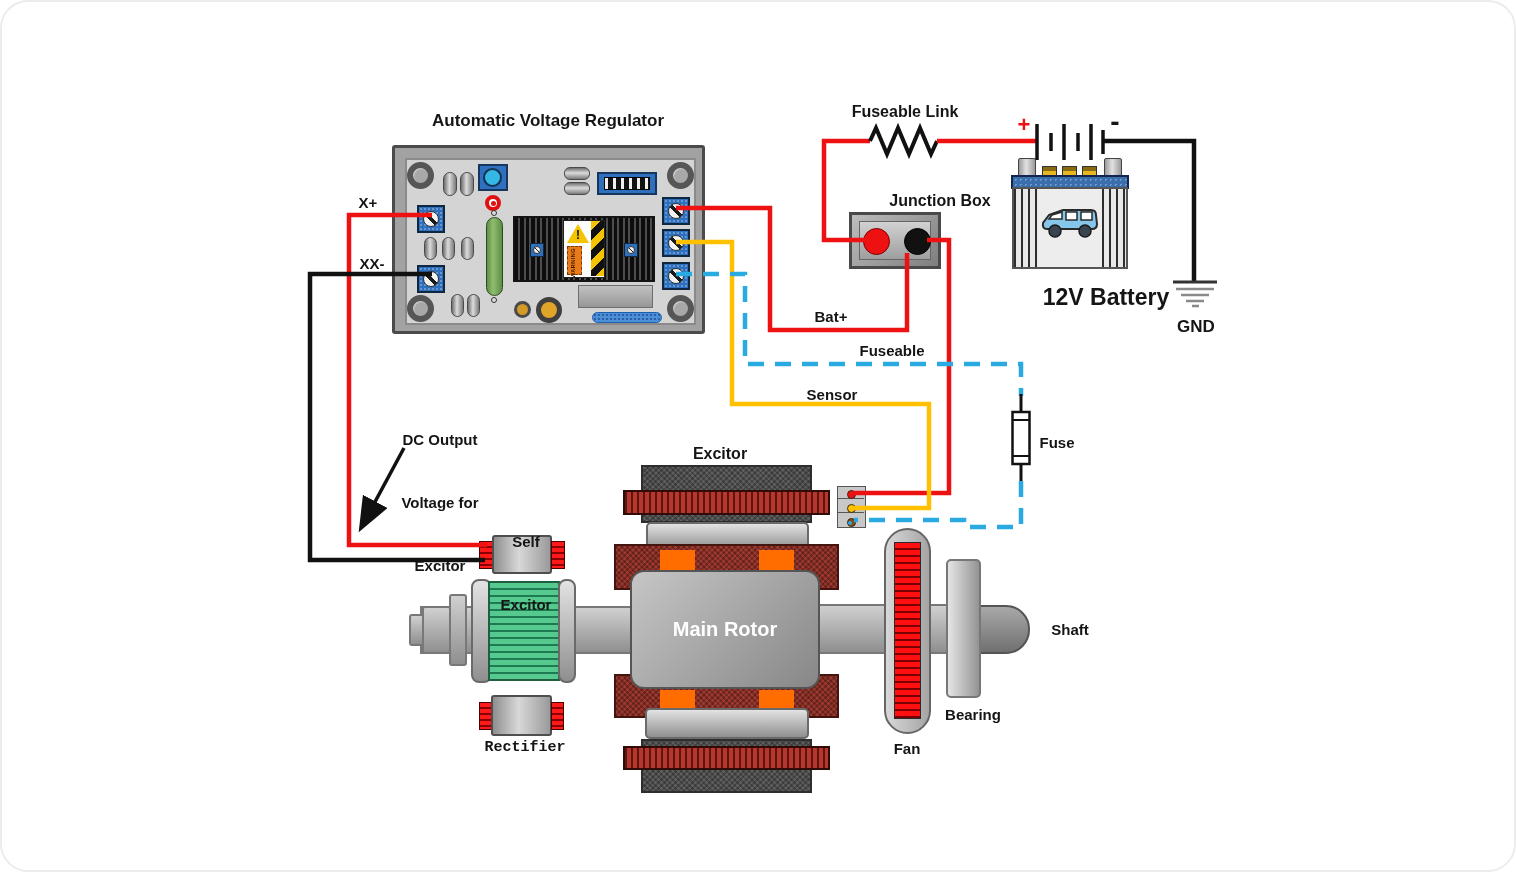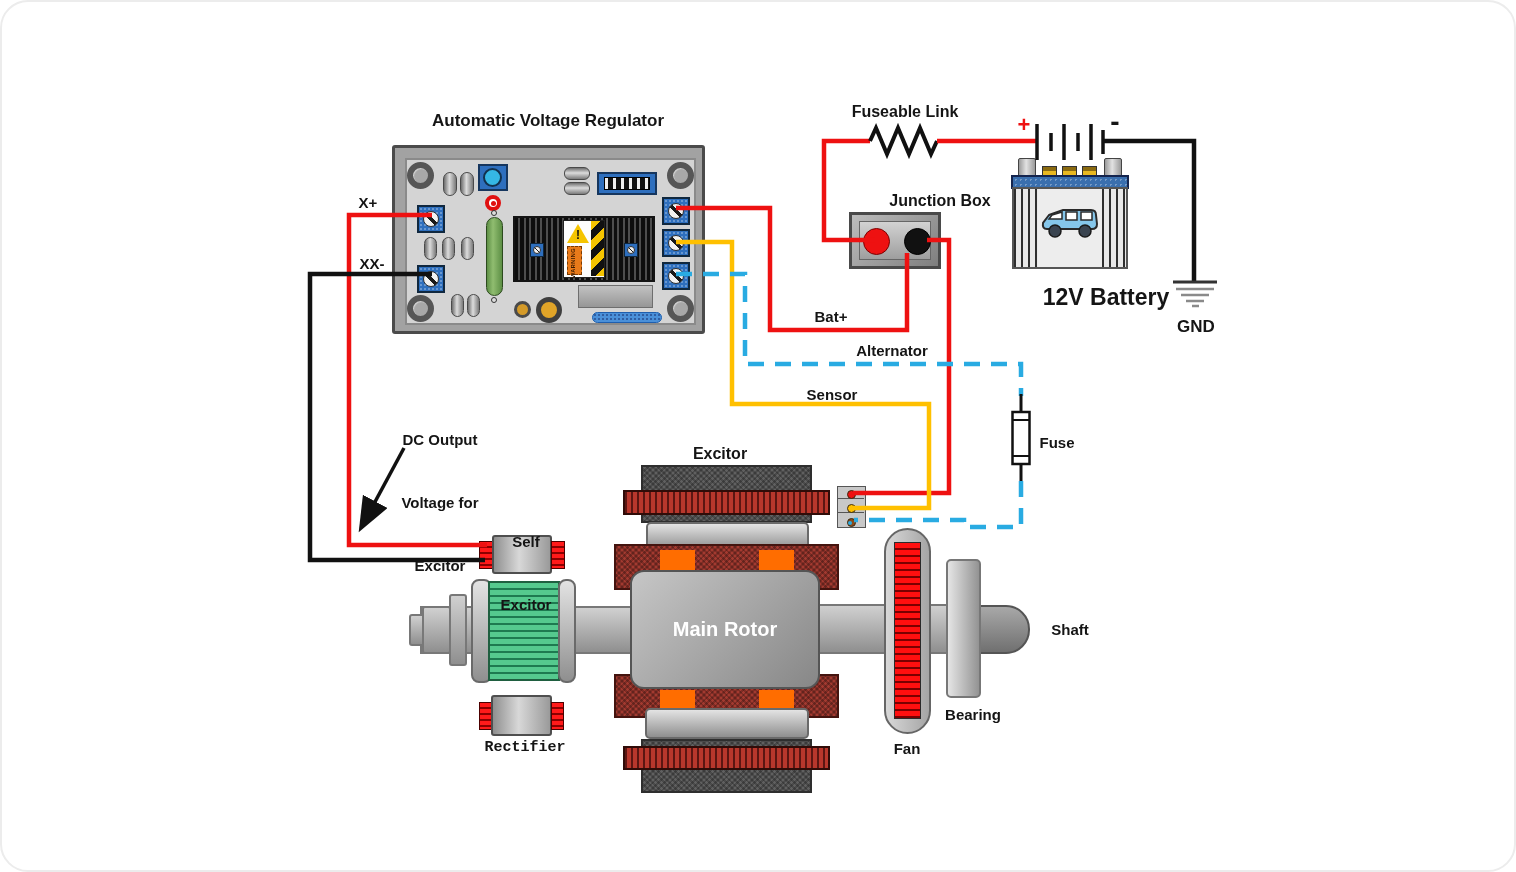--- a/index.html
+++ b/index.html
@@ -253,21 +253,21 @@
   <div class="lbl" style="left:546px;top:109px;font-size:17px;">Automatic Voltage Regulator</div>
   <div class="lbl" style="left:903px;top:101px;font-size:16px;">Fuseable Link</div>
   <div class="lbl" style="left:890px;top:190px;font-size:16px;margin-left:48px;">Junction Box</div>
   <div class="lbl" style="left:1104px;top:282px;font-size:23px;">12V Battery</div>
   <div class="lbl" style="left:1022px;top:110px;font-size:22px;color:#ee1111;">+</div>
   <div class="lbl" style="left:1113px;top:104px;font-size:28px;">-</div>
   <div class="lbl" style="left:1194px;top:315px;font-size:17px;">GND</div>
   <div class="lbl" style="left:366px;top:192px;font-size:15px;">X+</div>
   <div class="lbl" style="left:370px;top:253px;font-size:15px;">XX-</div>
   <div class="lbl" style="left:829px;top:306px;font-size:15px;">Bat+</div>
-  <div class="lbl" style="left:890px;top:340px;font-size:15px;">Alternator</div>
+  <div class="lbl" style="left:890px;top:340px;font-size:15px;">Fuseable</div>
   <div class="lbl" style="left:830px;top:384px;font-size:15px;">Sensor</div>
   <div class="lbl" style="left:1055px;top:432px;font-size:15px;">Fuse</div>
   <div class="lbl" style="left:438px;top:385px;font-size:15px;line-height:21px;">
     <div>DC Output</div>
     <div>Voltage for</div>
     <div>Excitor</div>
   </div>
   <div class="lbl" style="left:524px;top:487px;font-size:15px;line-height:21px;">
     <div>Self</div>
     <div>Excitor</div>

